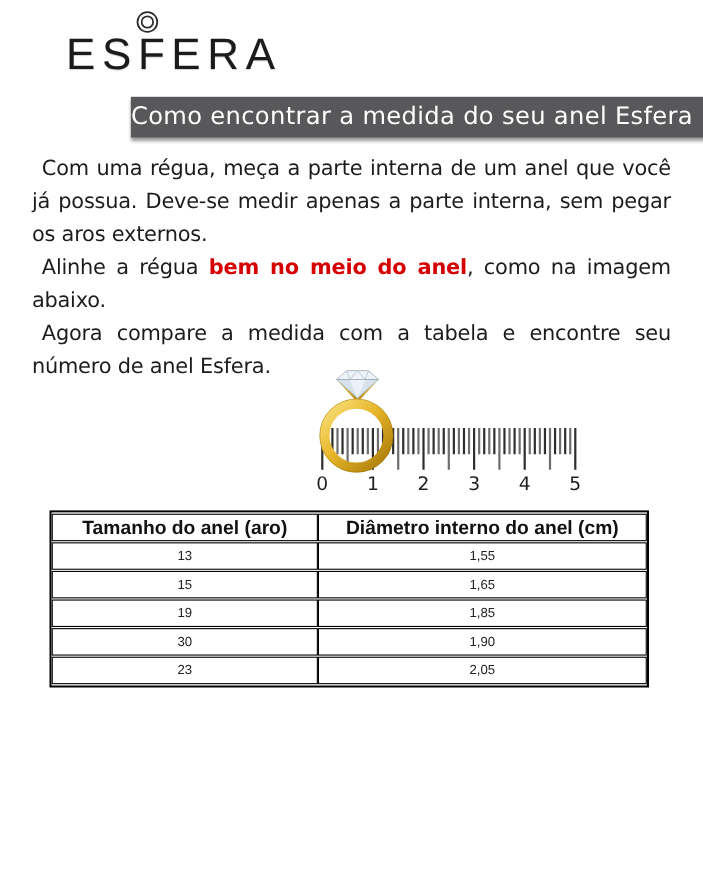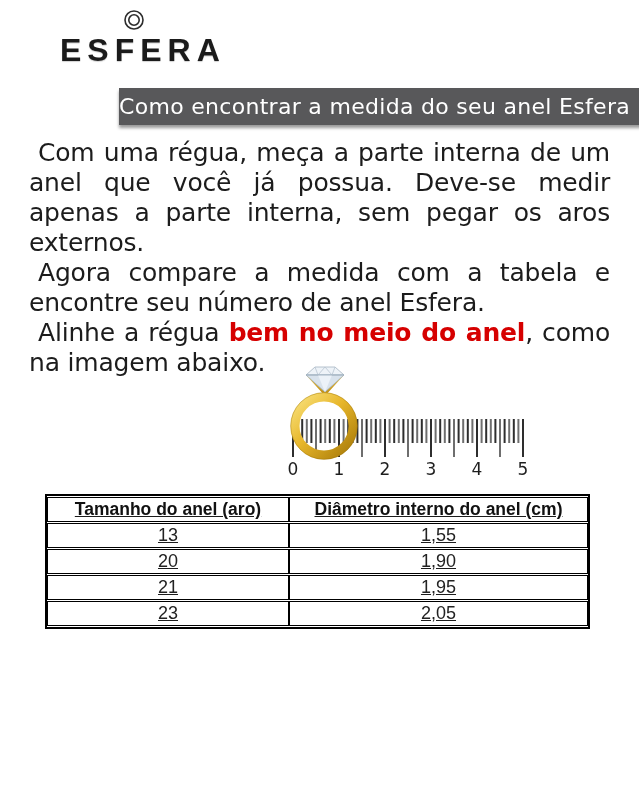--- a/index.html
+++ b/index.html
@@ -6,74 +6,74 @@
   body{
     width:639px;height:800px;background:#ffffff;
     font-family:"DejaVu Sans",sans-serif;color:#1c1c1c;
     overflow:hidden;position:relative;
   }
   
   .logo-block{margin:8px 0 0 60px;width:148px;text-align:center;}
   .logo-icon{display:block;margin:0 auto;}
   .logo-text{
     font-family:"Liberation Sans",sans-serif;
-    font-size:32px;line-height:36px;font-weight:700;
+    font-size:40px;line-height:36px;font-weight:400;
     letter-spacing:6px;color:#1b1b1b;white-space:nowrap;
     text-shadow:0 1px 1px rgba(0,0,0,0.18);
   }
   
   .title-banner{
     margin-left:119px;margin-top:20px;height:37px;width:546px;
     background:#58585a;color:#ffffff;
     display:flex;align-items:center;justify-content:flex-start;
     font-size:22px;letter-spacing:0.3px;
     box-shadow:0 3px 3px rgba(0,0,0,0.40);
     box-sizing:border-box;
   }
   
-  .content{padding:13px 29px 0 29px;font-size:25px;line-height:30px;text-align:justify;letter-spacing:-0.2px;}
+  .content{padding:13px 29px 0 29px;font-size:19px;line-height:30px;text-align:justify;letter-spacing:-0.2px;}
   .content p{margin:0;text-indent:9px;}
   .hl{font-weight:bold;}
   
   .figure{position:relative;height:120px;margin-top:-16px;}
   .figure svg{position:absolute;left:270px;top:0;}
   .ruler-label{font-family:"DejaVu Sans",sans-serif;font-size:17px;fill:#1e1e1e;}
   
   .table-wrap{margin:12px 0 0 45px;width:541px;border:2px solid #000;}
   table.size{
     width:100%;border-collapse:separate;border-spacing:0 1px;
-    font-family:"Liberation Sans",sans-serif;background:#fff;text-decoration:underline;
+    font-family:"Liberation Sans",sans-serif;background:#fff;
   }
   table.size th,table.size td{
     border:1px solid #000;text-align:center;vertical-align:middle;
     height:23px;line-height:23px;padding:0;
   }
   table.size th{font-size:17.5px;font-weight:bold;color:#111;}
-  table.size td{font-size:18px;color:#222;}
+  table.size td{font-size:12px;color:#222;}
   table.size th:first-child,table.size td:first-child{width:240px;}
 </style>
 </head>
 <body>
 
 <div class="logo-block">
   <svg class="logo-icon" width="24" height="24" viewBox="0 0 24 24">
     <circle cx="12" cy="12" r="9" fill="none" stroke="#2c2c2c" stroke-width="1.6"></circle>
     <circle cx="12" cy="12" r="5.2" fill="none" stroke="#2c2c2c" stroke-width="1.6"></circle>
   </svg>
   <div class="logo-text">ESFERA</div>
 </div>
 
 <div class="title-banner">
   <span>Como encontrar a medida do seu anel Esfera</span>
 </div>
 
 <div class="content">
   <p>Com uma régua, meça a parte interna de um anel que você já possua. Deve-se medir apenas a parte interna, sem pegar os aros externos.</p>
+  <p><span>Alinhe a régua </span><span class="hl" id="hl-span" style="color: rgb(214, 0, 0);">bem no meio do anel</span><span>, como na imagem abaixo.</span></p>
   <p>Agora compare a medida com a tabela e encontre seu número de anel Esfera.</p>
-  <p><span>Alinhe a régua </span><span class="hl" id="hl-span" style="color: rgb(214, 0, 0);">bem no meio do anel</span><span>, como na imagem abaixo.</span></p>
 </div>
 
 <div class="figure">
   <svg width="270" height="120" viewBox="0 0 270 120">
     <defs>
       <linearGradient id="goldGrad" x1="0" y1="0" x2="1" y2="1">
         <stop offset="0" stop-color="#f9e27d"></stop>
         <stop offset="0.45" stop-color="#e7b62a"></stop>
         <stop offset="1" stop-color="#a87a08"></stop>
       </linearGradient>
@@ -170,26 +170,30 @@
         <th>Tamanho do anel (aro)</th>
         <th>Diâmetro interno do anel (cm)</th>
       </tr>
     </thead>
     <tbody>
         <tr>
           <td>13</td>
           <td>1,55</td>
         </tr>
         <tr>
-          <td>20</td>
-          <td>1,90</td>
+          <td>15</td>
+          <td>1,65</td>
         </tr>
         <tr>
-          <td>21</td>
-          <td>1,95</td>
+          <td>19</td>
+          <td>1,85</td>
+        </tr>
+        <tr>
+          <td>30</td>
+          <td>1,90</td>
         </tr>
         <tr>
           <td>23</td>
           <td>2,05</td>
         </tr>
       </tbody>
   </table>
 </div>
 
 </body></html>

